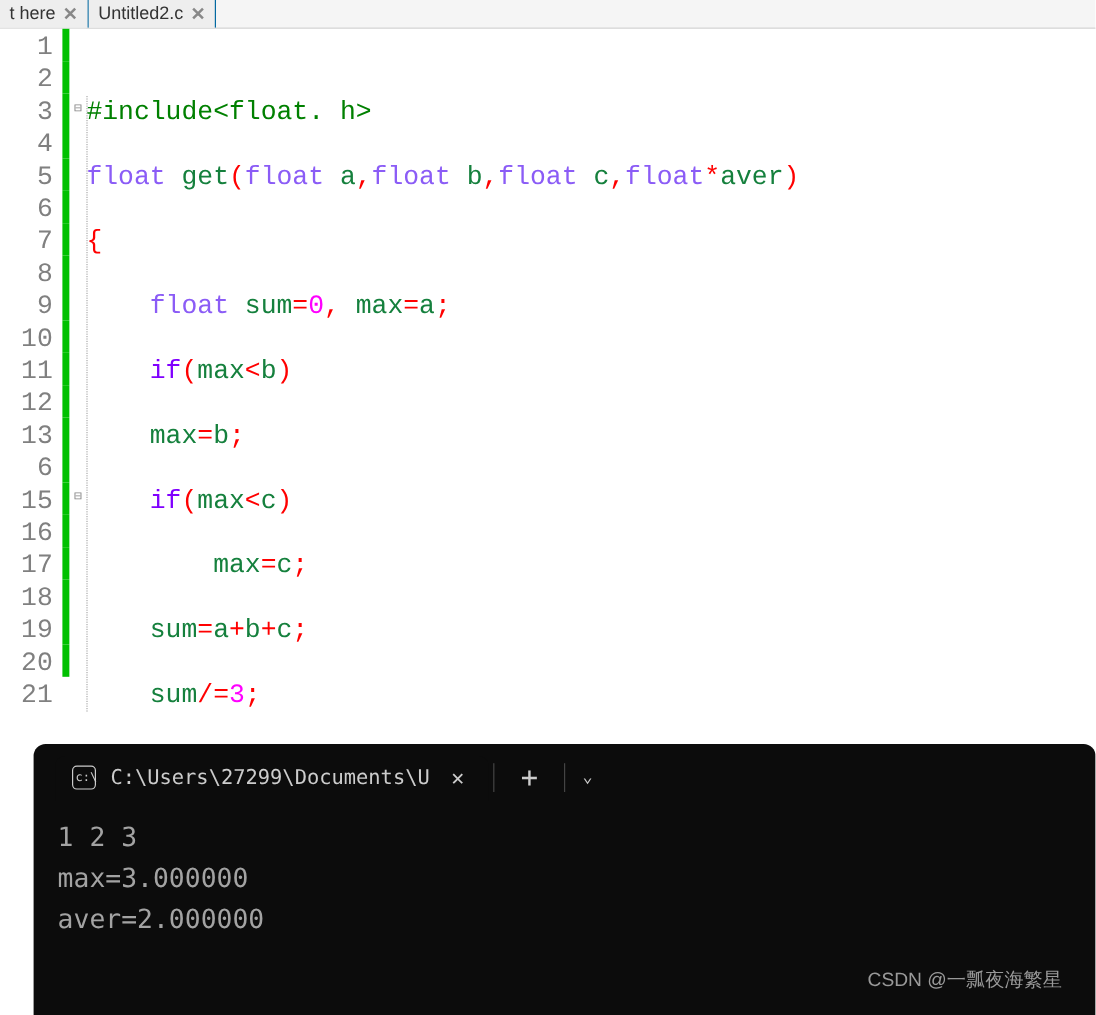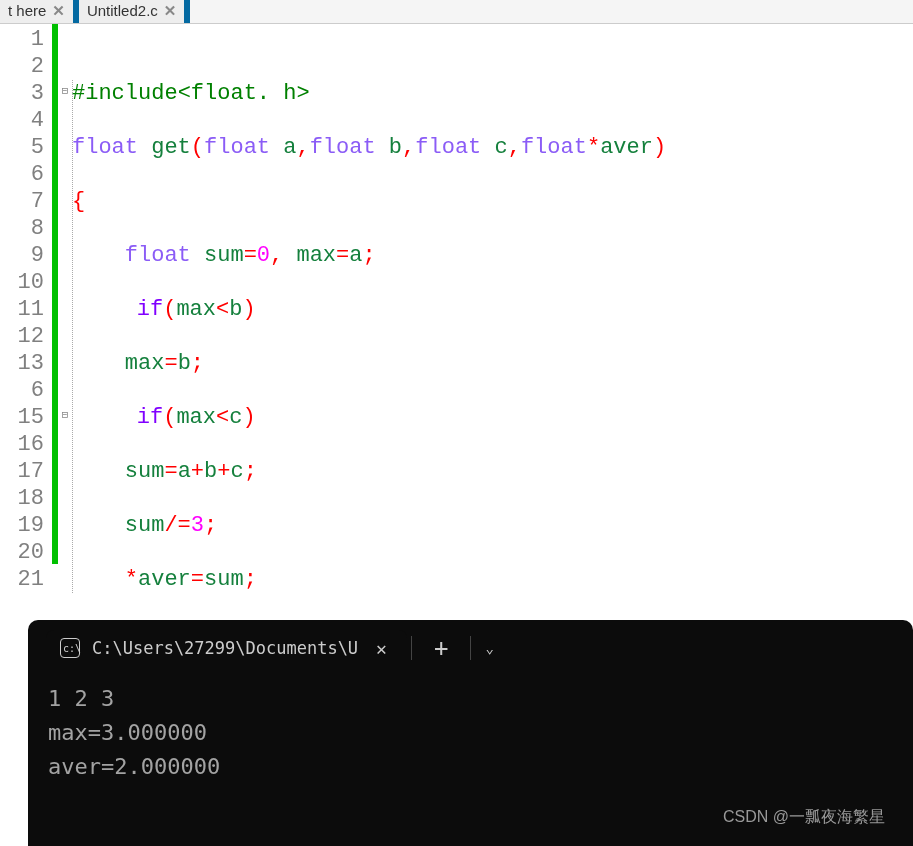--- a/index.html
+++ b/index.html
@@ -12,23 +12,24 @@
   position: relative;
 }
 .tabs-bar {
   display: flex;
   background: #f5f5f5;
   height: 24px;
   border-bottom: 1px solid #ccc;
 }
 .tab {
   display: flex;
+  align-items: center;
   padding: 2px 8px;
   background: #eee;
-  border-right: 6px solid #0369a1;
+  border-right: 1px solid #0369a1;
   font-size: 15px;
   font-family: Arial, sans-serif;
   color: #333;
   gap: 6px;
 }
 .tab-close {
   color: #888;
   font-weight: bold;
   cursor: pointer;
 }
@@ -76,21 +77,21 @@
 .vert-line {
   position: absolute;
   left: 0;
   top: 56px;
   width: 0;
   height: 513px;
   border-left: 1px dotted #aaa;
 }
 .c-pp { color: #008000; }
 .c-kw { color: #8b5cf6; }
-.c-type { color: #8000ff; margin-left: 12px; }
+.c-type { color: #8000ff; }
 .c-op { color: #ff0000; }
 .c-num { color: #ff00ff; }
 .c-txt { color: #15803d; }
 
 .terminal {
   position: absolute;
   top: 620px;
   left: 28px;
   right: 0;
   bottom: 0;
@@ -230,20 +231,21 @@
   </div>
   <div class="code">
     <div class="vert-line"></div>
 <div class="line"><span class="c-pp">#include</span><span class="c-pp">&lt;</span><span class="c-pp">float. h</span><span class="c-pp">&gt;</span></div>
 <div class="line"><span class="c-kw">float</span><span class="c-txt"> get</span><span class="c-op">(</span><span class="c-kw">float</span><span class="c-txt"> a</span><span class="c-op">,</span><span class="c-kw">float</span><span class="c-txt"> b</span><span class="c-op">,</span><span class="c-kw">float</span><span class="c-txt"> c</span><span class="c-op">,</span><span class="c-kw">float</span><span class="c-op">*</span><span class="c-txt">aver</span><span class="c-op">)</span></div>
 <div class="line"><span class="c-op">{</span></div>
 <div class="line">    <span class="c-kw">float</span><span class="c-txt"> sum</span><span class="c-op">=</span><span class="c-num">0</span><span class="c-op">,</span><span class="c-txt"> max</span><span class="c-op">=</span><span class="c-txt">a</span><span class="c-op">;</span></div>
 <div class="line">    <span class="c-type">if</span><span class="c-op">(</span><span class="c-txt">max</span><span class="c-op">&lt;</span><span class="c-txt">b</span><span class="c-op">)</span></div>
 <div class="line">    <span class="c-txt">max</span><span class="c-op">=</span><span class="c-txt">b</span><span class="c-op">;</span></div>
 <div class="line">    <span class="c-type">if</span><span class="c-op">(</span><span class="c-txt">max</span><span class="c-op">&lt;</span><span class="c-txt">c</span><span class="c-op">)</span></div>
+<div class="line">        <span class="c-txt">max</span><span class="c-op">=</span><span class="c-txt">c</span><span class="c-op">;</span></div>
 <div class="line">    <span class="c-txt">sum</span><span class="c-op">=</span><span class="c-txt">a</span><span class="c-op">+</span><span class="c-txt">b</span><span class="c-op">+</span><span class="c-txt">c</span><span class="c-op">;</span></div>
 <div class="line">    <span class="c-txt">sum</span><span class="c-op">/=</span><span class="c-num">3</span><span class="c-op">;</span></div>
 <div class="line">    <span class="c-op">*</span><span class="c-txt">aver</span><span class="c-op">=</span><span class="c-txt">sum</span><span class="c-op">;</span></div>
 <div class="line">    <span class="c-type">return</span><span class="c-txt"> max</span><span class="c-op">;</span></div>
 <div class="line"><span class="c-op">}</span></div>
 <div class="line"><span class="c-kw">int</span><span class="c-txt"> main</span><span class="c-op">(</span><span class="c-op">)</span></div>
 <div class="line"><span class="c-op">{</span></div>
 
 
 

